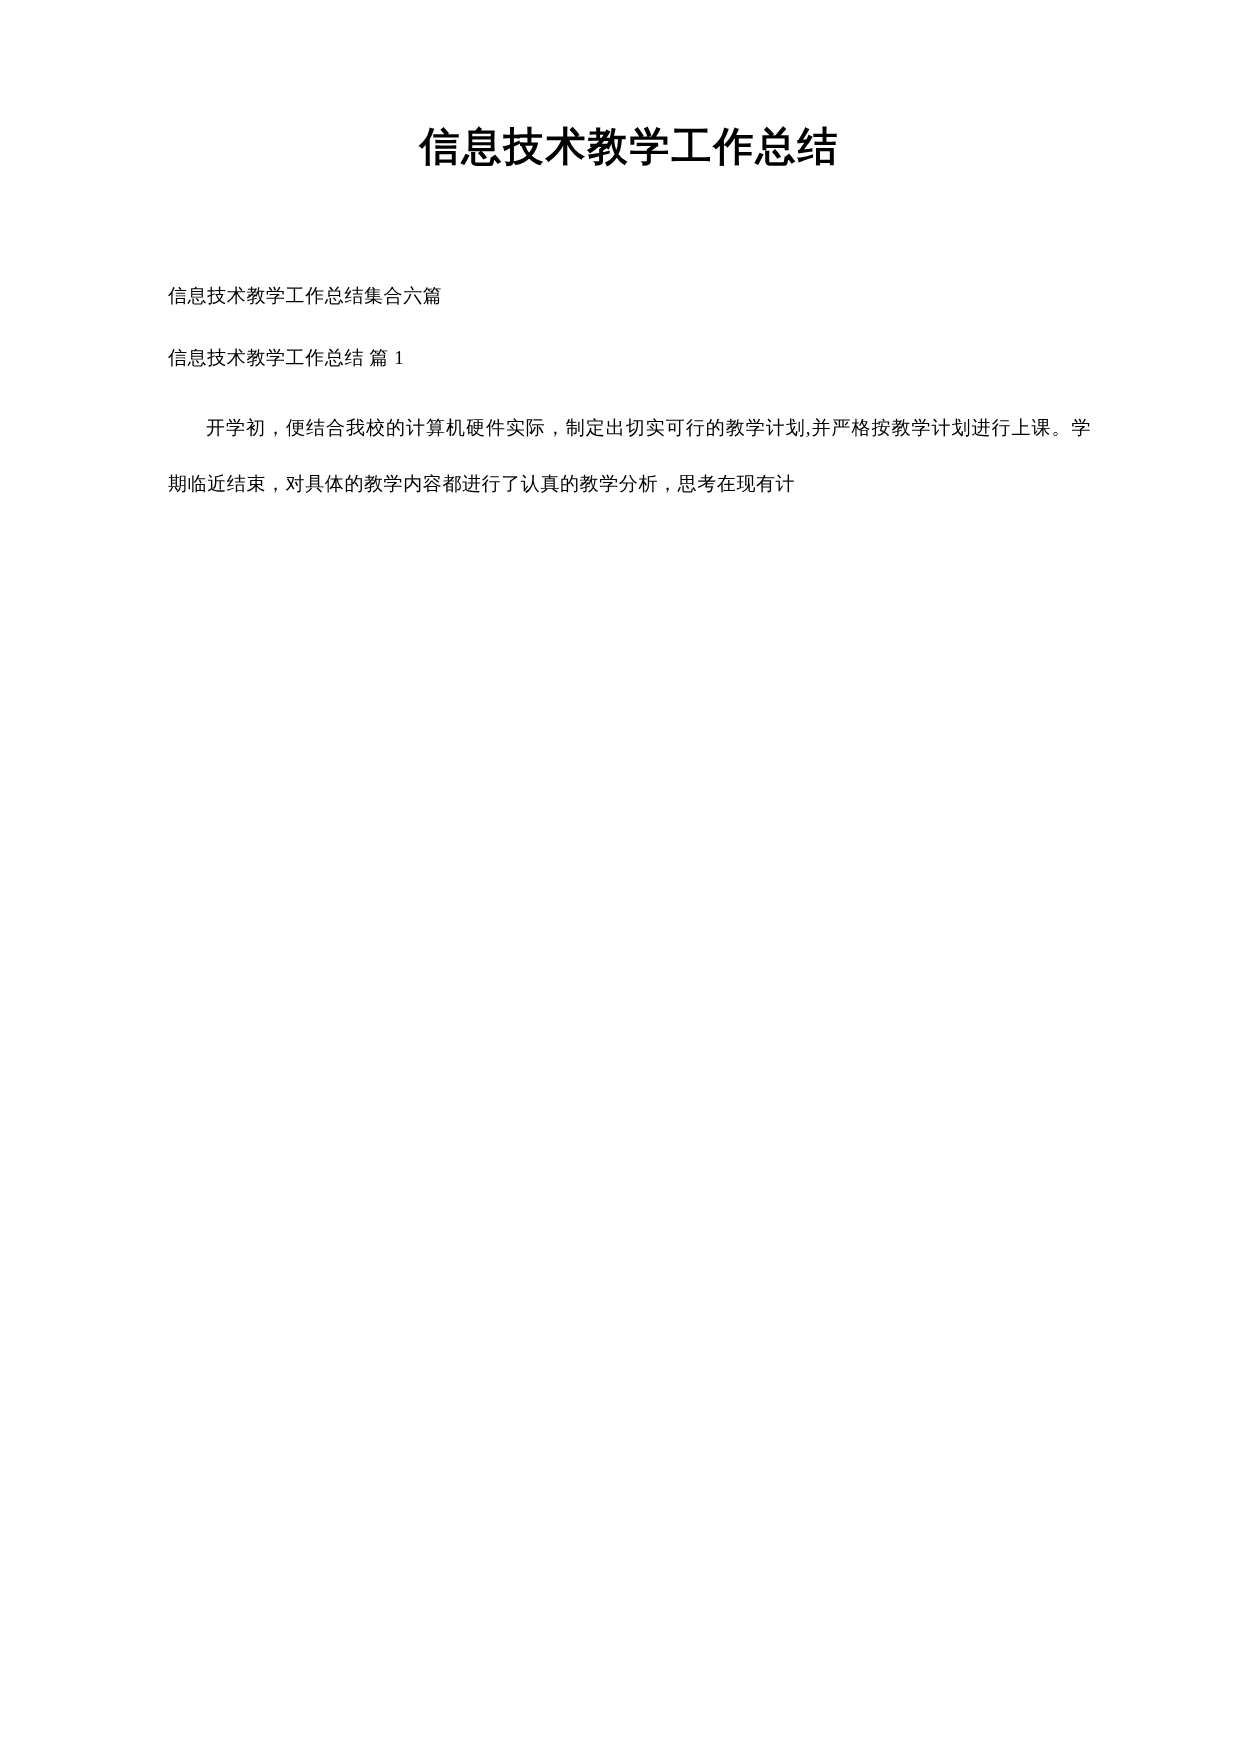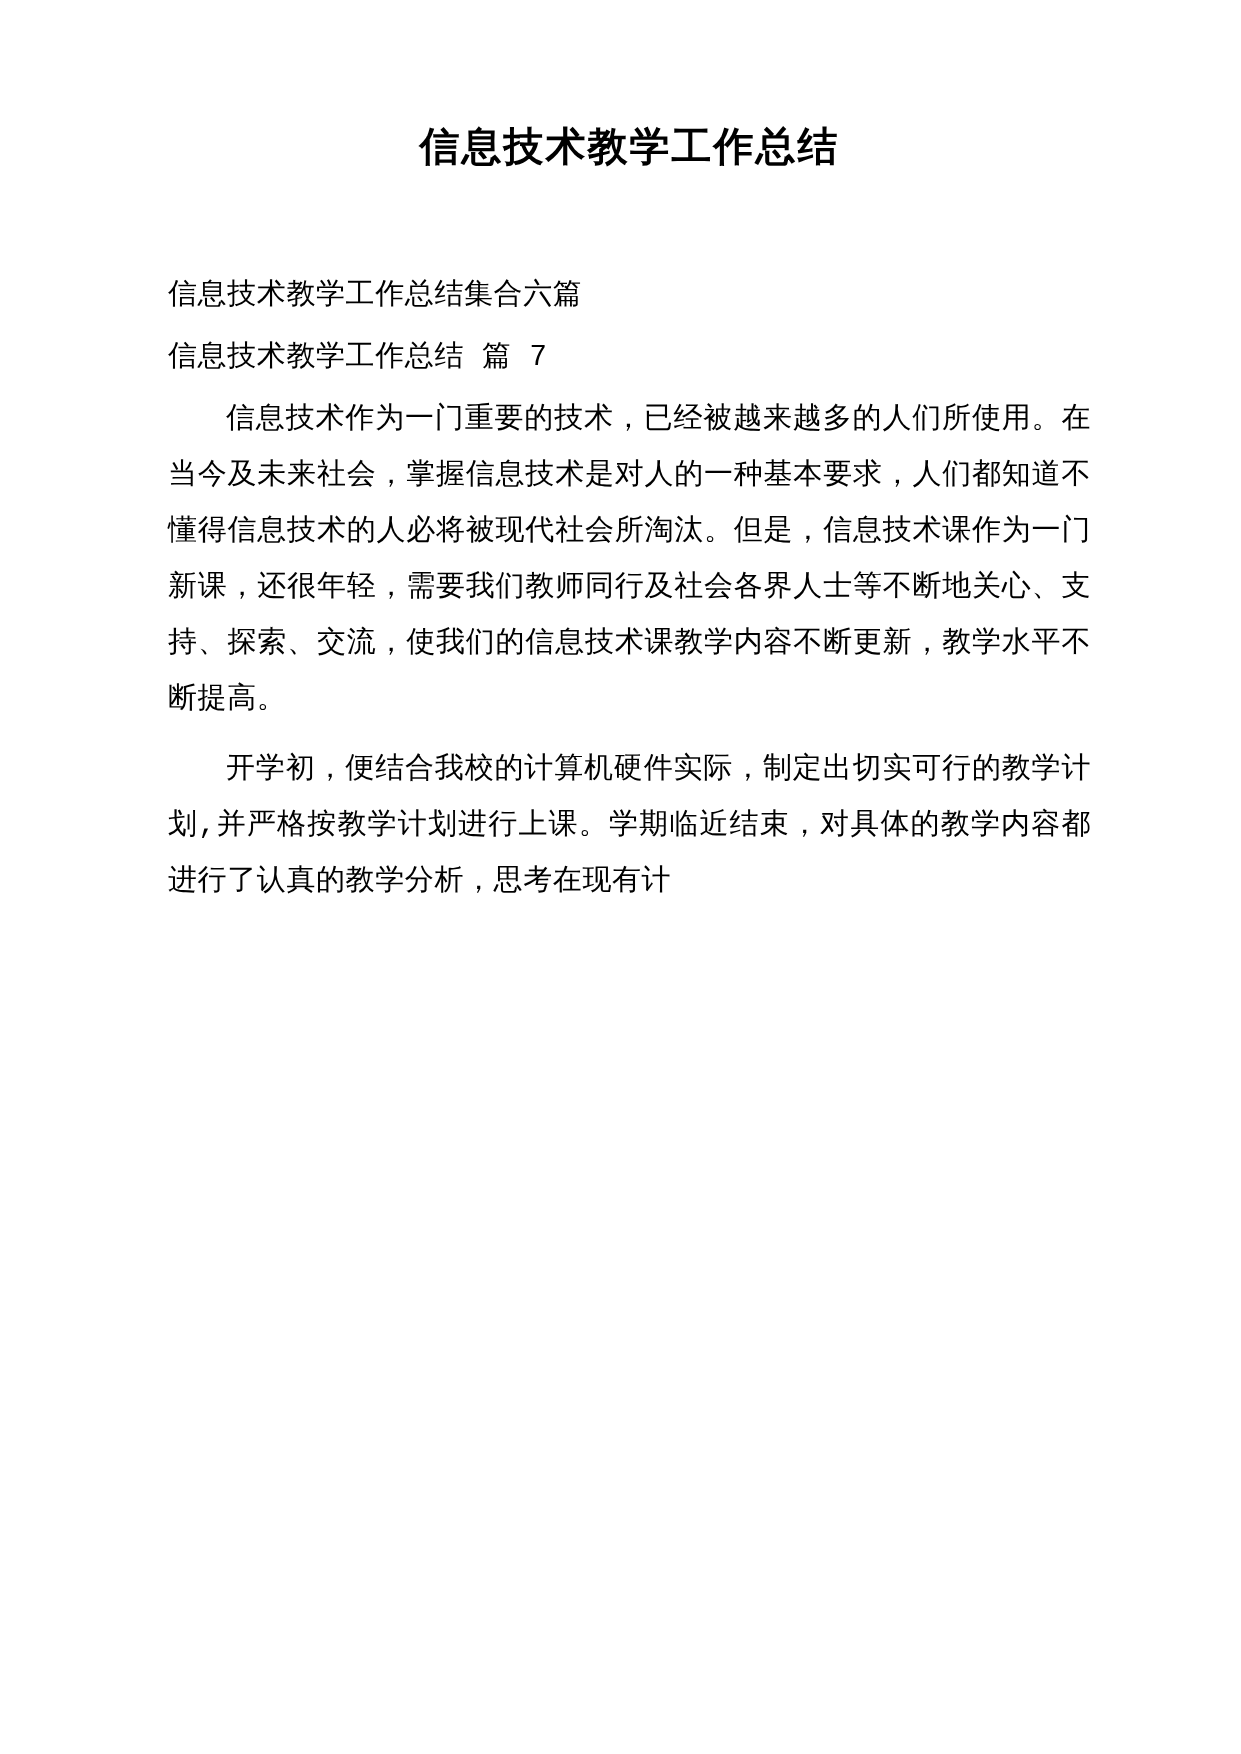--- a/index.html
+++ b/index.html
@@ -20,49 +20,48 @@
   .doc-title {
     text-align: center;
     font-size: 40px;
     font-weight: bold;
     letter-spacing: 2px;
     margin: 0 0 96px 0;
     line-height: 1.3;
     font-family: "DejaVu Sans", "Liberation Sans", sans-serif;
   }
   .para {
-    font-size: 29px;
+    font-size: 19px;
     line-height: 56px;
     margin: 0 0 6px 0;
     text-align: justify;
     text-justify: inter-ideograph;
     letter-spacing: 0.6px;
-    font-family: Liberation Mono, monospace;
+    font-family: Liberation Serif, serif;
   }
   .para.indent {
     text-indent: 2em;
   }
   .para.heading-line {
     text-indent: 0;
   }
   .spacer-sm { height: 8px; }
 </style>
 </head>
 <body>
 
 <div class="page">
 
   <h1 class="doc-title">信息技术教学工作总结</h1>
 
   <p class="para heading-line">信息技术教学工作总结集合六篇</p>
 
 
-  <p class="para heading-line">信息技术教学工作总结  篇 7</p>
+  <p class="para heading-line">信息技术教学工作总结  篇 1</p>
 
-  <p class="para indent">信息技术作为一门重要的技术，已经被越来越多的人们所使用。在当今及未来社会，掌握信息技术是对人的一种基本要求，人们都知道不懂得信息技术的人必将被现代社会所淘汰。但是，信息技术课作为一门新课，还很年轻，需要我们教师同行及社会各界人士等不断地关心、支持、探索、交流，使我们的信息技术课教学内容不断更新，教学水平不断提高。</p>
 
   <div class="spacer-sm"></div>
 
 
 
   <p class="para indent">开学初，便结合我校的计算机硬件实际，制定出切实可行的教学计划,并严格按教学计划进行上课。学期临近结束，对具体的教学内容都进行了认真的教学分析，思考在现有计</p>
 
 </div>
 
 </body></html>

